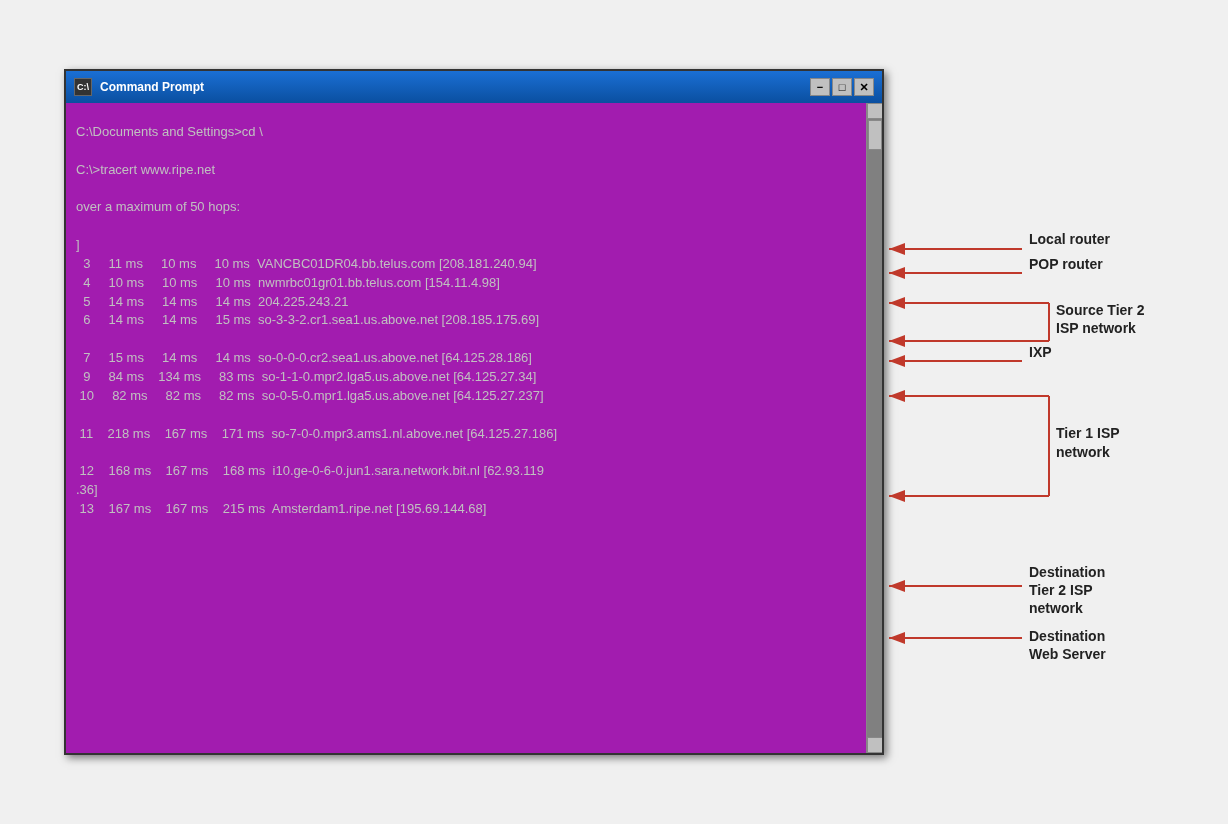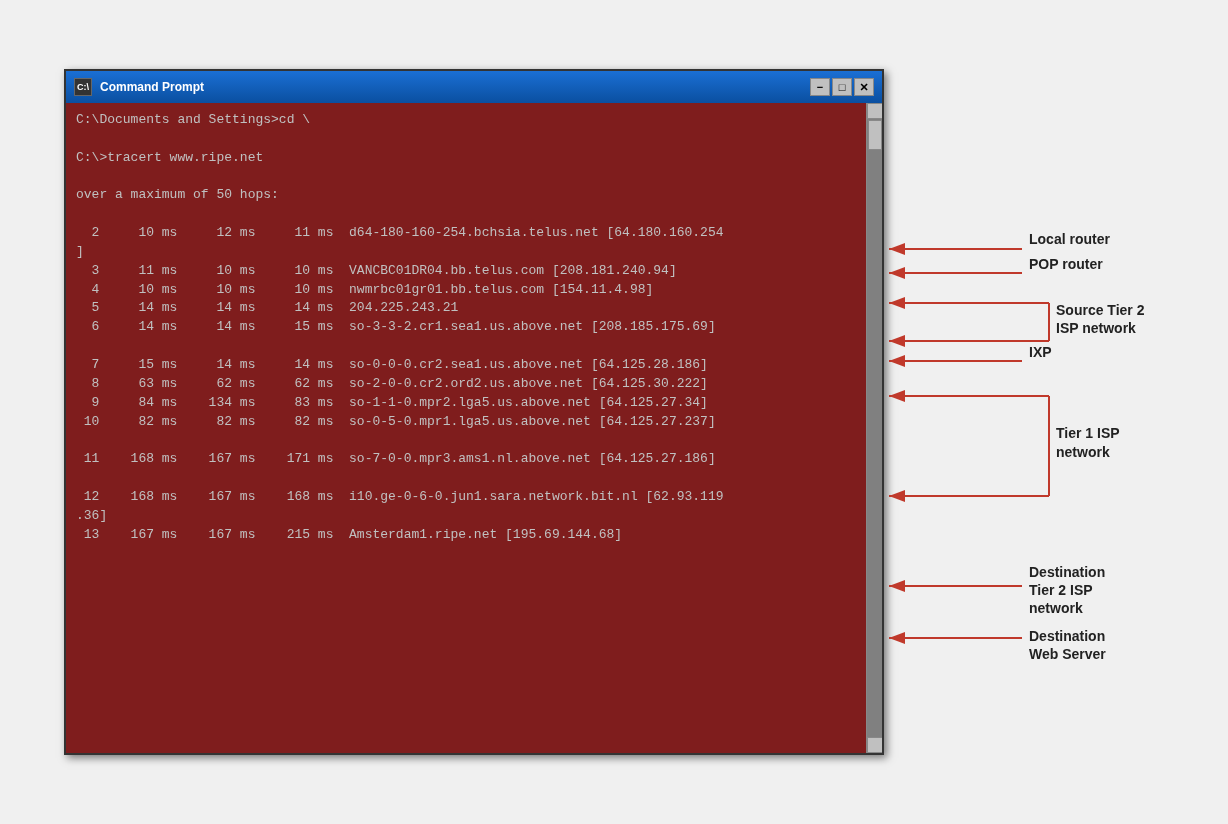--- a/index.html
+++ b/index.html
@@ -61,25 +61,25 @@
       border: 1px solid #888;
       display: flex;
       align-items: center;
       justify-content: center;
       font-size: 11px;
       font-weight: bold;
       cursor: pointer;
       color: #000;
     }
     .console-body {
-      background: #7f1d1d;
+      background: #a21caf;
       color: #c0c0c0;
-      font-family: Liberation Mono, monospace;
+      font-family: Liberation Sans, sans-serif;
       font-size: 13px;
-      padding: 8px 10px;
+      padding: 20px 10px;
       min-height: 650px;
       position: relative;
       overflow: hidden;
     }
     .console-line {
       line-height: 1.45;
       white-space: pre;
     }
     .console-line.empty {
       height: 1.45em;
@@ -149,33 +149,31 @@
     </div>
 
     <div class="console-body" style="padding-right:26px;">
       <div id="console-lines">
           <div class="console-line">C:\Documents and Settings&gt;cd \</div>
           <div class="console-line empty">&nbsp;</div>
           <div class="console-line">C:\&gt;tracert www.ripe.net</div>
           <div class="console-line empty">&nbsp;</div>
           <div class="console-line">over a maximum of 50 hops:</div>
           <div class="console-line empty">&nbsp;</div>
-          <div class="console-line">  2     10 ms     12 ms     11 ms  d64-180-160-254.bchsia.telus.net [64.180.160.254</div>
           <div class="console-line">]</div>
           <div class="console-line">  3     11 ms     10 ms     10 ms  VANCBC01DR04.bb.telus.com [208.181.240.94]</div>
           <div class="console-line">  4     10 ms     10 ms     10 ms  nwmrbc01gr01.bb.telus.com [154.11.4.98]</div>
           <div class="console-line">  5     14 ms     14 ms     14 ms  204.225.243.21</div>
           <div class="console-line">  6     14 ms     14 ms     15 ms  so-3-3-2.cr1.sea1.us.above.net [208.185.175.69]</div>
           <div class="console-line empty">&nbsp;</div>
           <div class="console-line">  7     15 ms     14 ms     14 ms  so-0-0-0.cr2.sea1.us.above.net [64.125.28.186]</div>
-          <div class="console-line">  8     63 ms     62 ms     62 ms  so-2-0-0.cr2.ord2.us.above.net [64.125.30.222]</div>
           <div class="console-line">  9     84 ms    134 ms     83 ms  so-1-1-0.mpr2.lga5.us.above.net [64.125.27.34]</div>
           <div class="console-line"> 10     82 ms     82 ms     82 ms  so-0-5-0.mpr1.lga5.us.above.net [64.125.27.237]</div>
           <div class="console-line empty">&nbsp;</div>
-          <div class="console-line"> 11    168 ms    167 ms    171 ms  so-7-0-0.mpr3.ams1.nl.above.net [64.125.27.186]</div>
+          <div class="console-line"> 11    218 ms    167 ms    171 ms  so-7-0-0.mpr3.ams1.nl.above.net [64.125.27.186]</div>
           <div class="console-line empty">&nbsp;</div>
           <div class="console-line"> 12    168 ms    167 ms    168 ms  i10.ge-0-6-0.jun1.sara.network.bit.nl [62.93.119</div>
           <div class="console-line">.36]</div>
           <div class="console-line"> 13    167 ms    167 ms    215 ms  Amsterdam1.ripe.net [195.69.144.68]</div>
         </div>
 
       <div class="scrollbar">
         <div class="scroll-btn">▲</div>
         <div class="scroll-track">
           <div class="scroll-thumb"></div>

